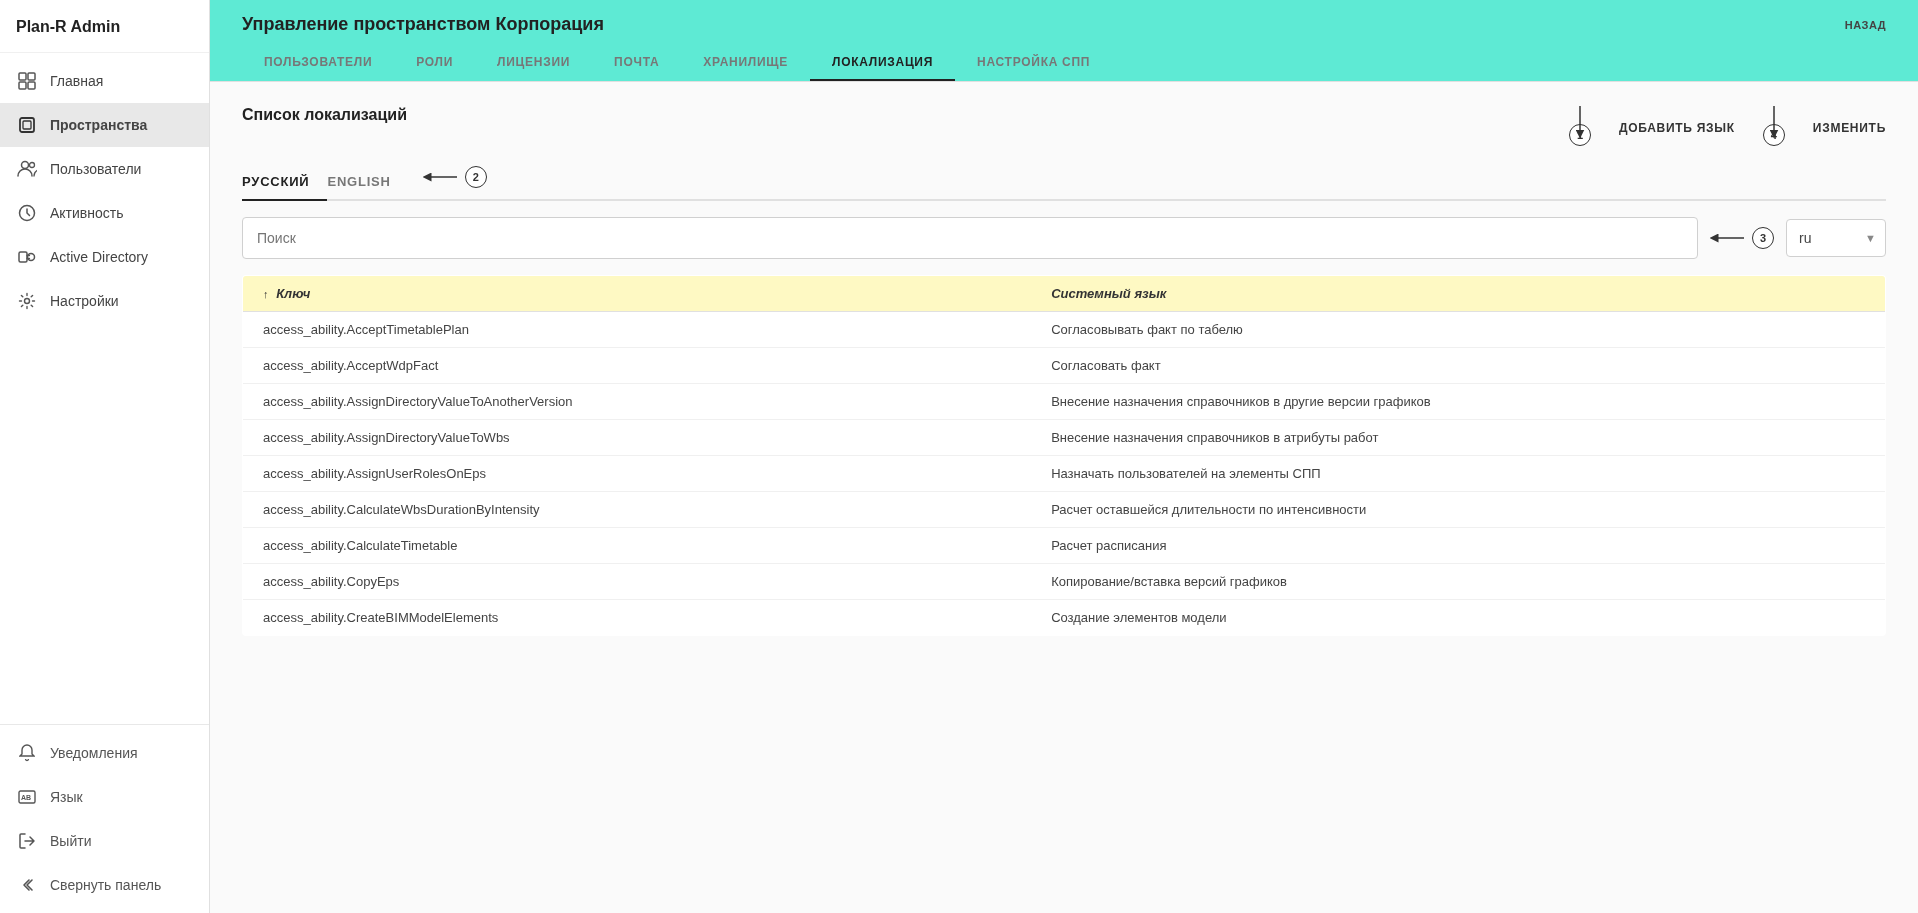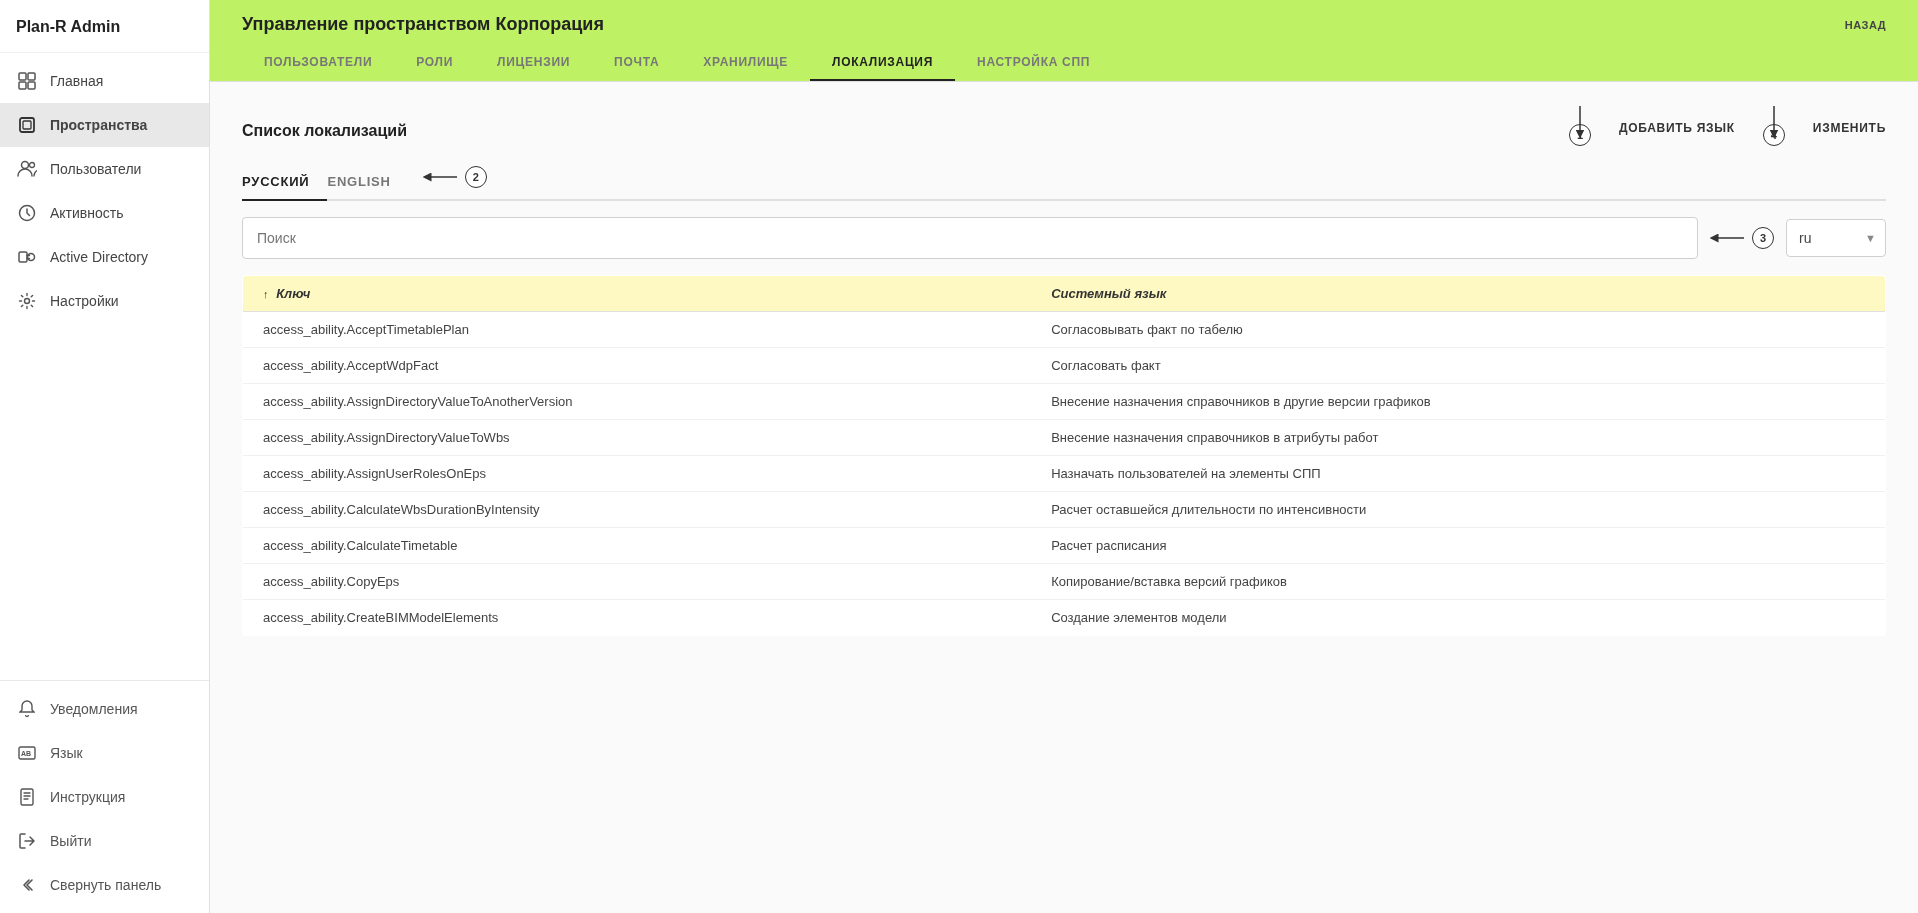--- a/index.html
+++ b/index.html
@@ -62,21 +62,21 @@
     .main {
       flex: 1;
       display: flex;
       flex-direction: column;
       background: #fafafa;
       overflow: hidden;
     }
 
     
     .main-header {
-      background: #bef264;
+      background: #5eead4;
       padding: 14px 32px 0 32px;
       border-bottom: 1px solid #e0e0e0;
     }
     .main-header-top {
       display: flex;
       justify-content: space-between;
       align-items: center;
       margin-bottom: 10px;
     }
     .main-title {
@@ -121,21 +121,20 @@
     .content-header {
       display: flex;
       justify-content: space-between;
       align-items: flex-start;
       margin-bottom: 16px;
     }
     .content-title {
       font-size: 16px;
       font-weight: 600;
       color: #222;
-      margin-top: 16px;
     }
     .content-actions {
       display: flex;
       align-items: center;
       gap: 28px;
     }
     .action-btn {
       font-size: 12px;
       font-weight: 700;
       letter-spacing: 0.06em;
@@ -328,29 +327,20 @@
       <span>Уведомления</span>
     </div>
     <div class="sidebar-item">
       <span class="sidebar-icon">
         <svg width="18" height="14" viewBox="0 0 18 14" fill="none">
           <rect x="1" y="1" width="16" height="12" rx="1.5" stroke="#555" stroke-width="1.4"></rect>
           <text x="3" y="10" font-size="7" fill="#555" font-family="Arial" font-weight="bold">AB</text>
         </svg>
       </span>
       <span>Язык</span>
-    </div>
-    <div class="sidebar-item">
-      <span class="sidebar-icon">
-        <svg width="16" height="18" viewBox="0 0 16 18" fill="none">
-          <rect x="2" y="1" width="12" height="16" rx="1.5" stroke="#555" stroke-width="1.4"></rect>
-          <path d="M5 5h6M5 8h6M5 11h4" stroke="#555" stroke-width="1.3" stroke-linecap="round"></path>
-        </svg>
-      </span>
-      <span>Инструкция</span>
     </div>
     <div class="sidebar-item">
       <span class="sidebar-icon">
         <svg width="18" height="18" viewBox="0 0 18 18" fill="none">
           <path d="M7 16H3a1 1 0 01-1-1V3a1 1 0 011-1h4" stroke="#555" stroke-width="1.5" stroke-linecap="round"></path>
           <path d="M12 13l4-4-4-4M16 9H7" stroke="#555" stroke-width="1.5" stroke-linecap="round" stroke-linejoin="round"></path>
         </svg>
       </span>
       <span>Выйти</span>
     </div>

